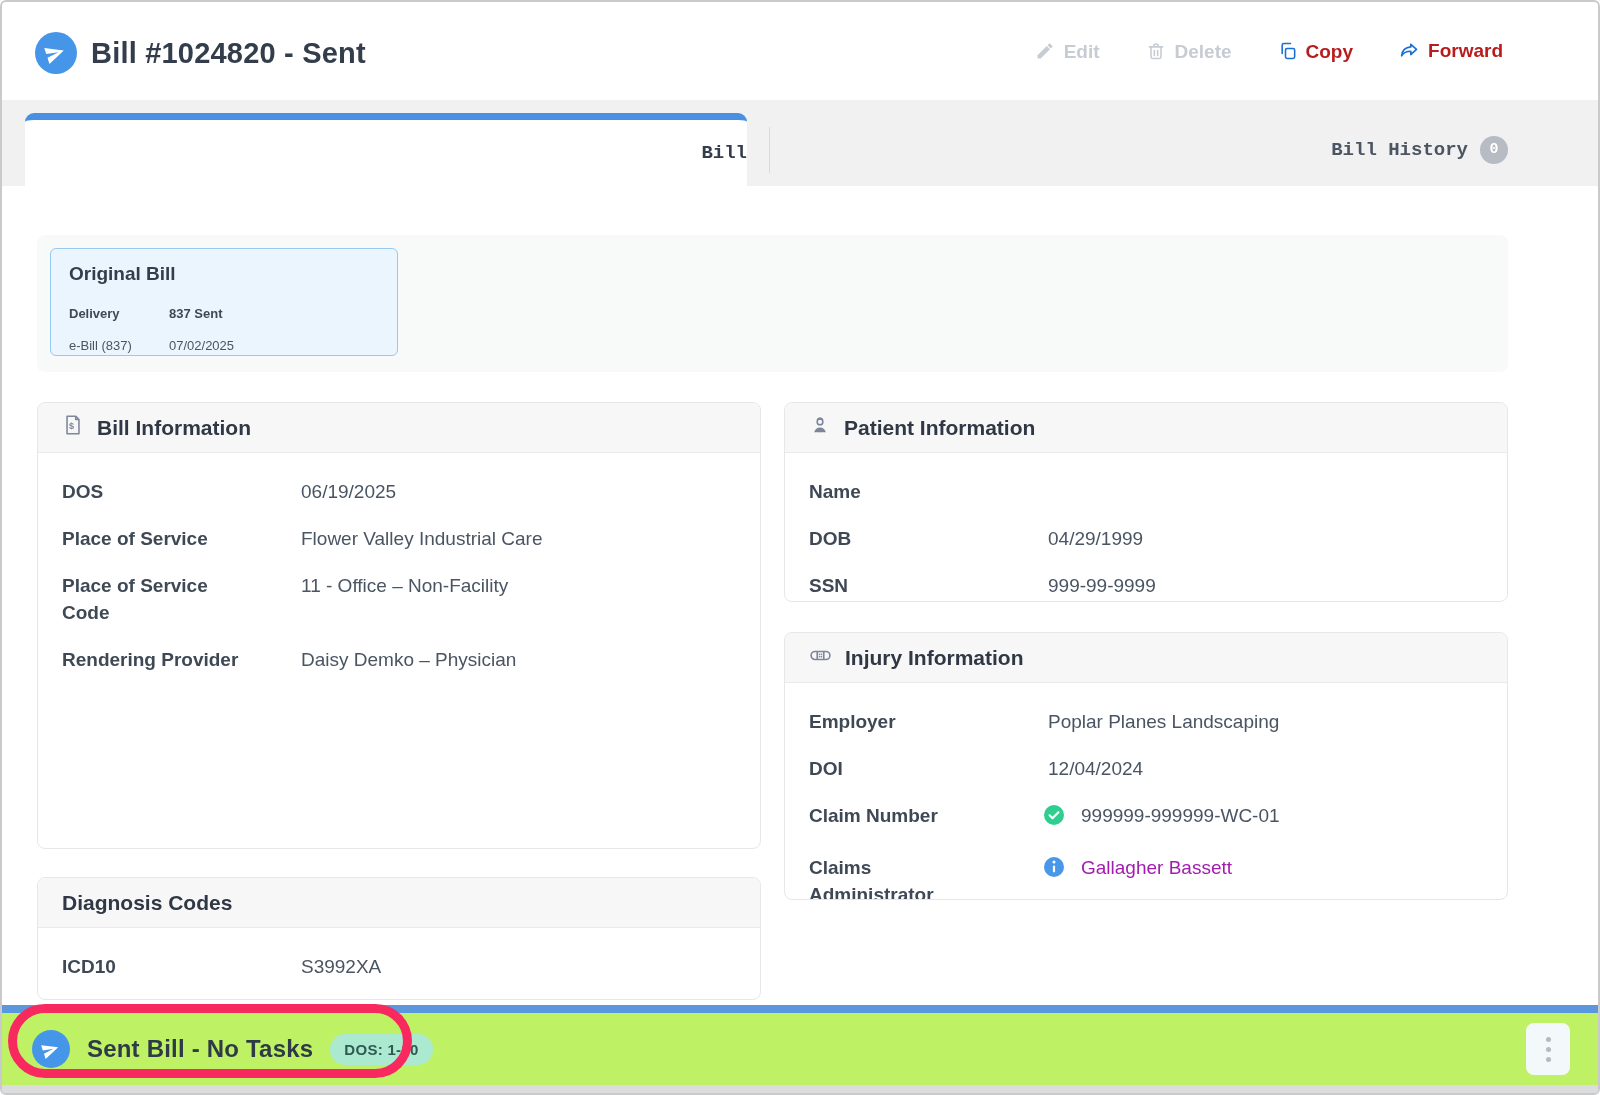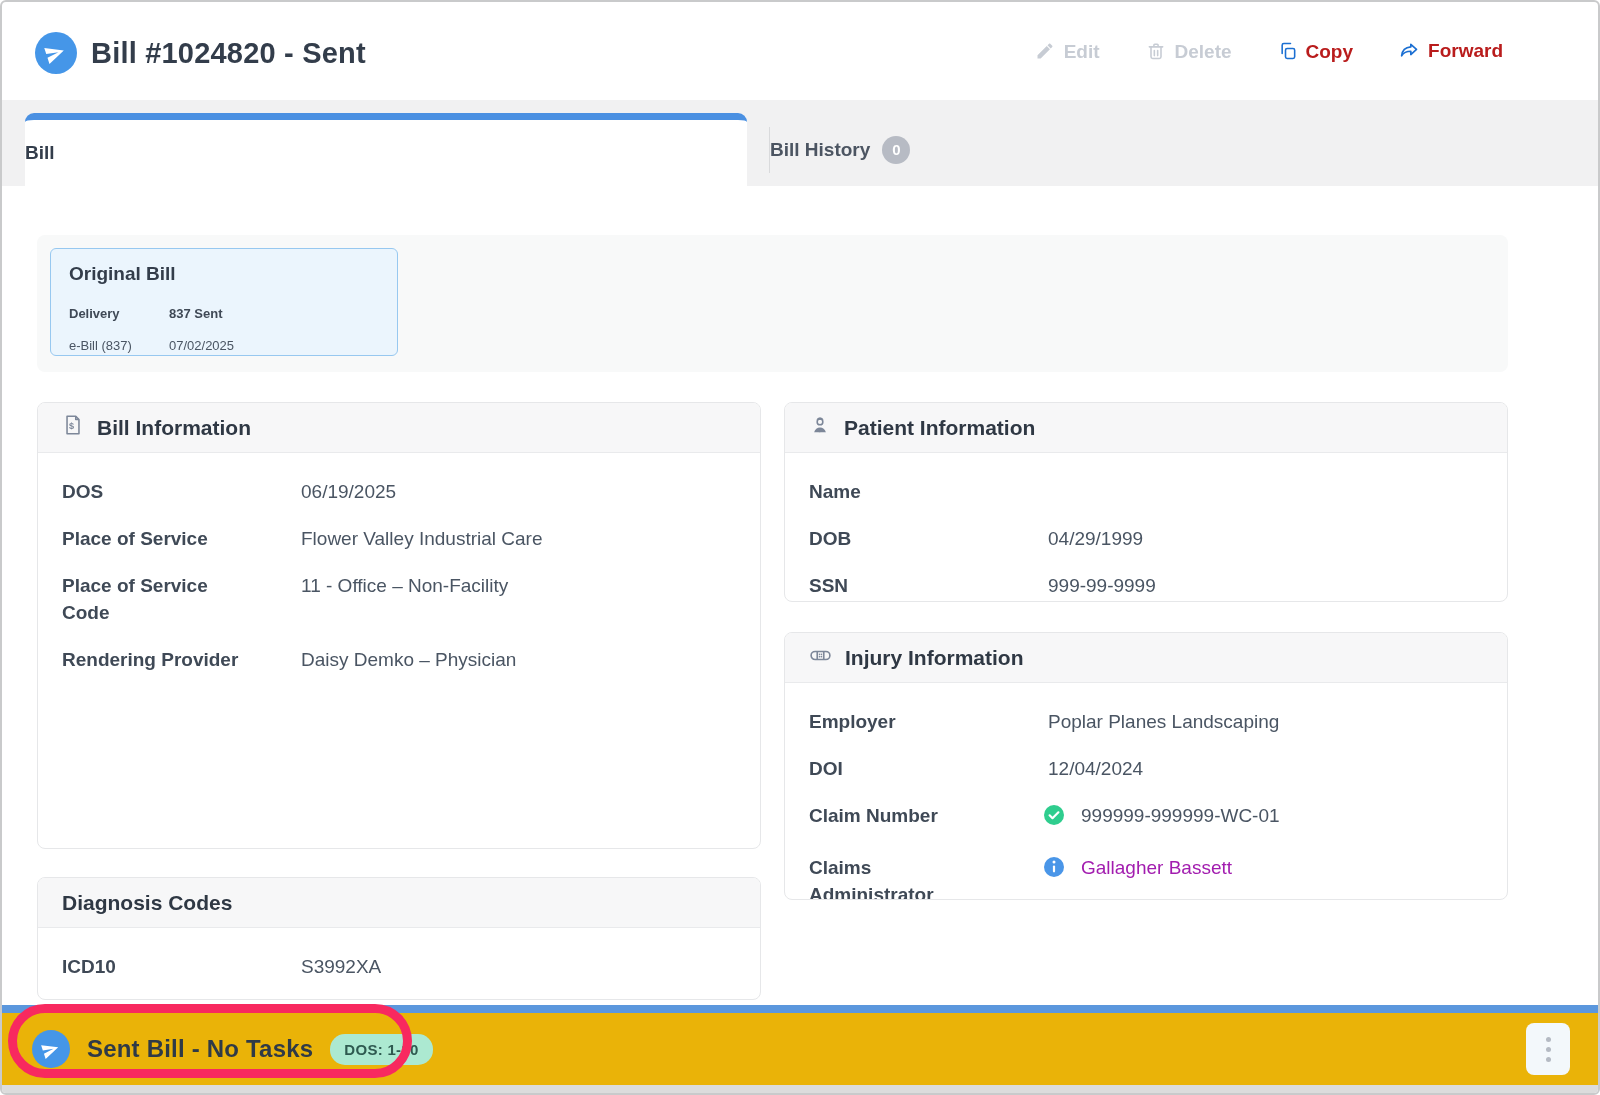--- a/index.html
+++ b/index.html
@@ -19,21 +19,21 @@
   .plane-circle.sm { width:38px; height:38px; }
   .plane-circle svg { transform:rotate(-18deg) translateX(-1px); }
   .page-title { font-size:29px; font-weight:700; color:#333d4b; margin-left:14px; letter-spacing:.2px; }
   .header-actions { margin-left:auto; display:flex; align-items:center; gap:46px; }
   .action-btn { display:inline-flex; align-items:flex-start; gap:9px; font-size:19px; font-weight:700; cursor:pointer; background:none; border:none; font-family:inherit; }
   .action-btn.disabled { color:#c7ccd4; cursor:default; }
   .action-btn.primary { color:#b91c1c;gap:8px; }
 
   
   .tab-strip { display:flex; align-items:flex-end; background:#f1f1f2; height:86px; padding:13px 20px 0 0; }
-  .tab { height:73px; display:flex; align-items:center; justify-content:flex-start; font-size:19px; }
+  .tab { height:73px; display:flex; align-items:center; justify-content:flex-end; font-size:19px;font-family:Liberation Mono, monospace; }
   .tab.active {
     width:722px; margin-left:23px; background:#fff; border-top:7px solid #4a90e2;
     border-radius:9px 9px 0 0; color:#333d4b; font-weight:600; flex:none;
   }
   .tab-divider { width:1px; height:46px; background:#d9dadc; align-self:center; margin-left:22px; flex:none; }
   .tab.inactive { flex:1; color:#4c5562; font-weight:600; gap:12px; padding-right:70px; cursor:pointer; }
   .count-badge {
     width:28px; height:28px; border-radius:50%; background:#b7bbc4; color:#fff;
     font-size:15px; font-weight:700; display:inline-flex; align-items:center; justify-content:center;
   }
@@ -67,21 +67,21 @@
   .link { color:#a21caf; cursor:pointer; }
   .inline-ico { flex:none; margin-top:1px; }
 
   #bill-info-card { min-height:447px; }
   #diagnosis-card { margin-top:28px; height:123px; }
   #patient-card { height:200px; }
   #injury-card { margin-top:30px; height:268px; }
 
   
   .blue-bar { height:8px; background:#5b97dd; margin-top:5px; }
-  .footer { position:relative; height:72px; background:#eab308; display:flex; align-items:center; padding:0 28px 0 30px; }
+  .footer { position:relative; height:72px; background:#bef264; display:flex; align-items:center; padding:0 28px 0 30px; }
   .footer-title { font-size:24px; font-weight:700; color:#2f3a47; margin-left:17px; letter-spacing:.2px; }
   .mint-badge {
     margin-left:17px; background:#ace9d1; color:#2e5a50; font-size:15px; font-weight:700;
     padding:7px 14px; border-radius:15px; letter-spacing:.3px;
   }
   .highlight-ring {
     position:absolute; left:6px; top:-9px; width:404px; height:74px;
     border:9px solid #f8295f; border-radius:40px; pointer-events:none;
   }
   .kebab { margin-left:auto; width:44px; height:52px; border-radius:8px; background:#f3f8fb;

